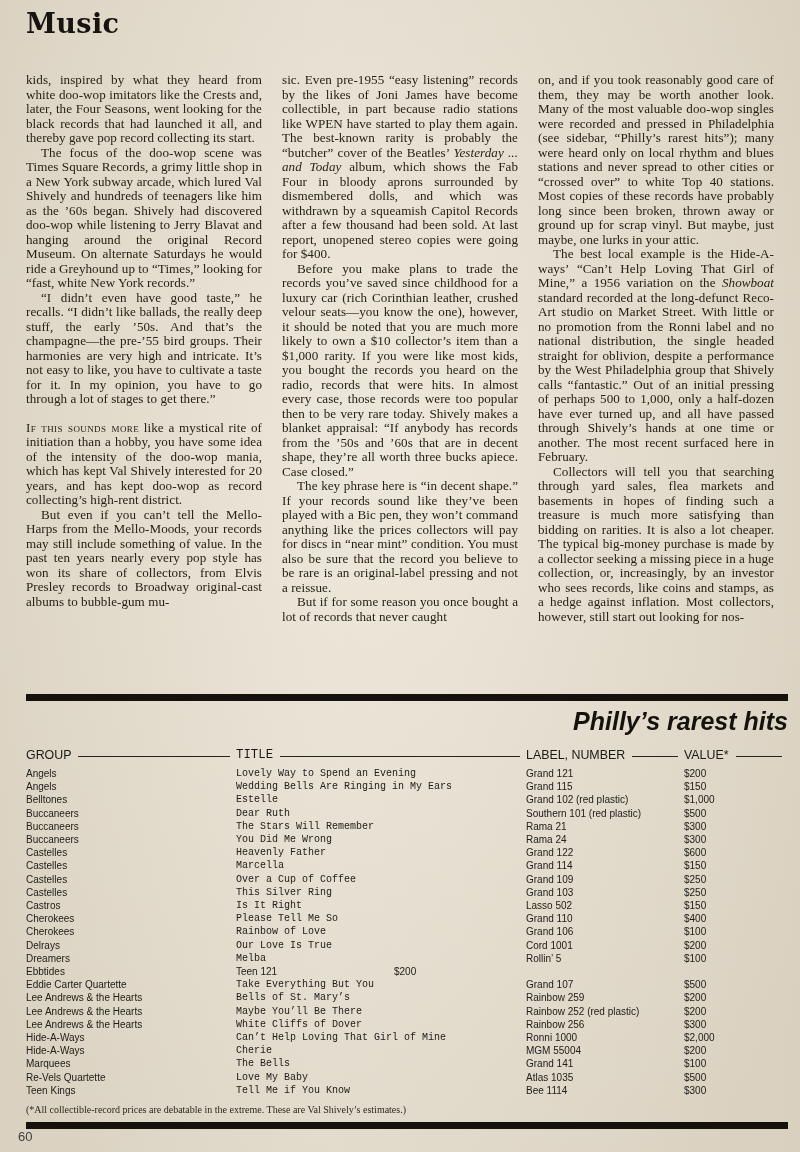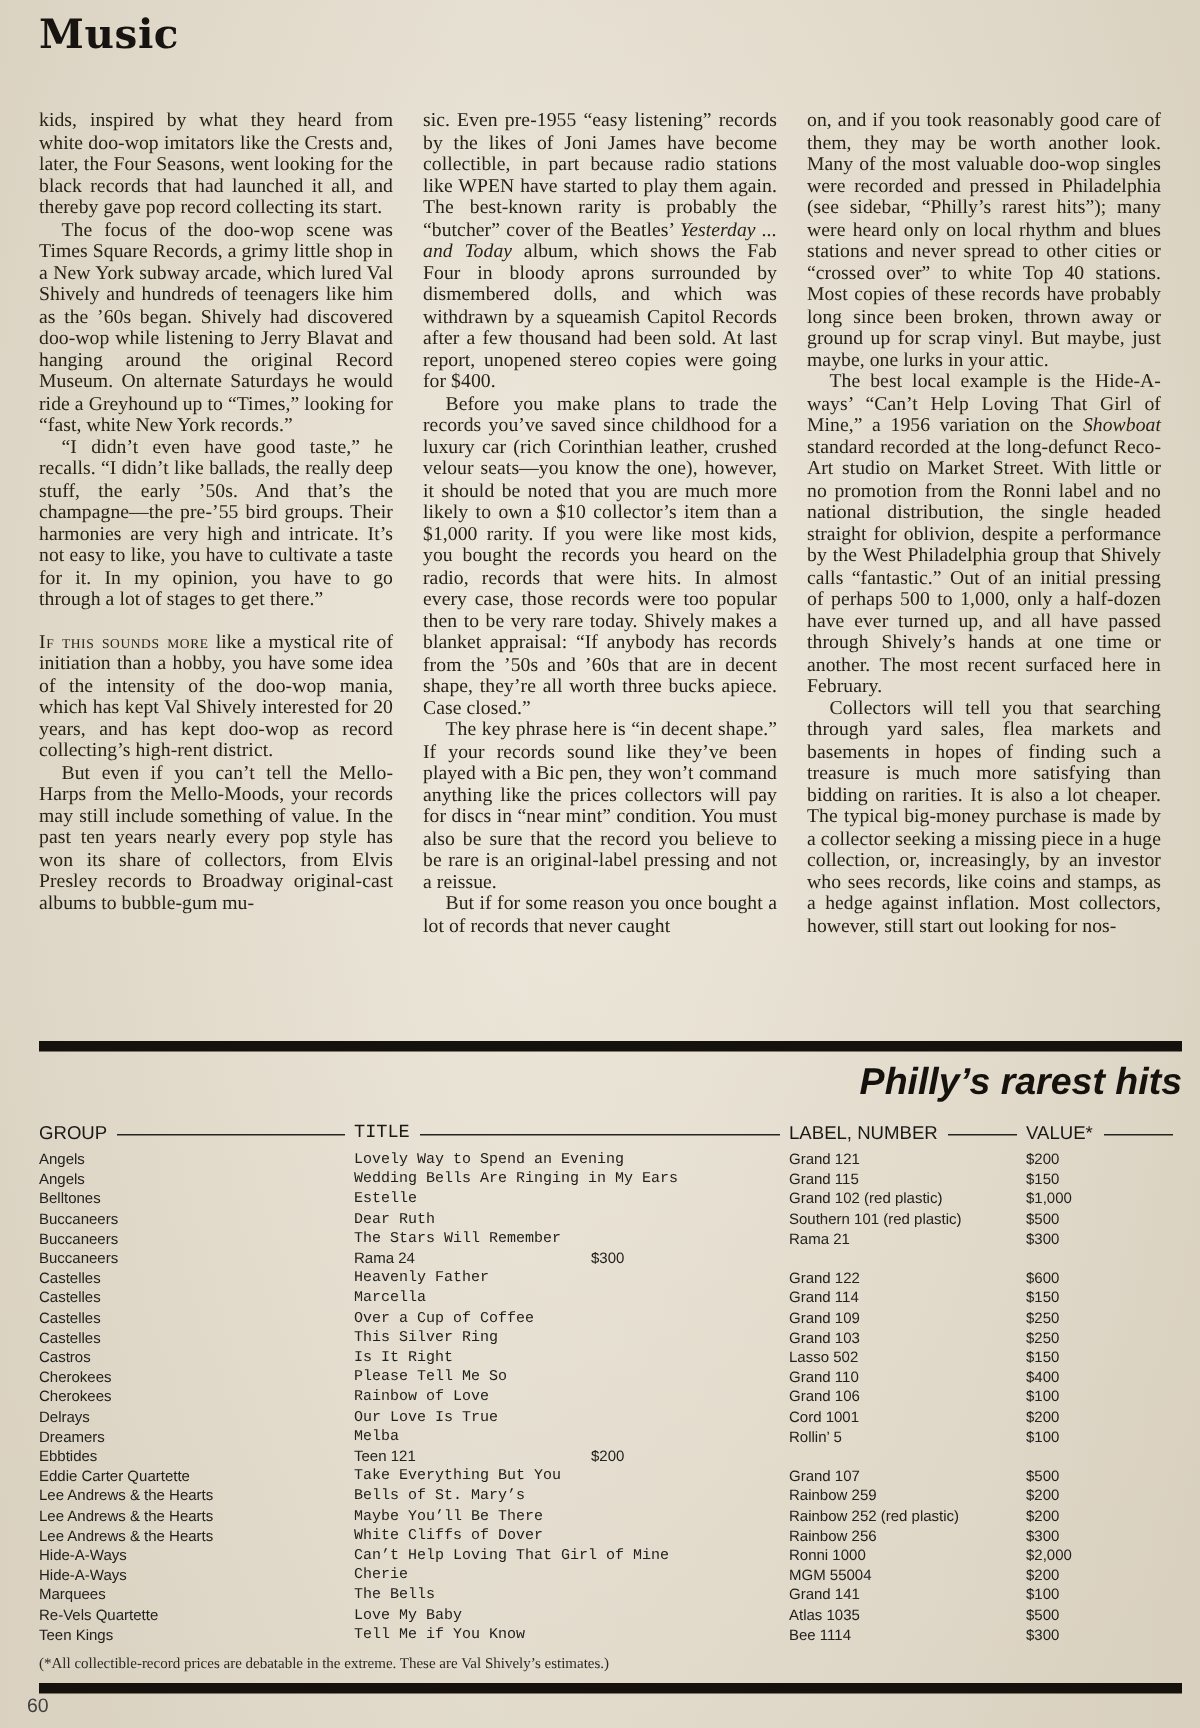--- a/index.html
+++ b/index.html
@@ -171,20 +171,21 @@
         <div class="td col-value">$500</div>
       </div>
       <div class="trow">
         <div class="td col-group">Buccaneers</div>
         <div class="td col-title">The Stars Will Remember</div>
         <div class="td col-label">Rama 21</div>
         <div class="td col-value">$300</div>
       </div>
       <div class="trow">
         <div class="td col-group">Buccaneers</div>
+        <div class="td col-title">You Did Me Wrong</div>
         <div class="td col-label">Rama 24</div>
         <div class="td col-value">$300</div>
       </div>
       <div class="trow">
         <div class="td col-group">Castelles</div>
         <div class="td col-title">Heavenly Father</div>
         <div class="td col-label">Grand 122</div>
         <div class="td col-value">$600</div>
       </div>
       <div class="trow">

